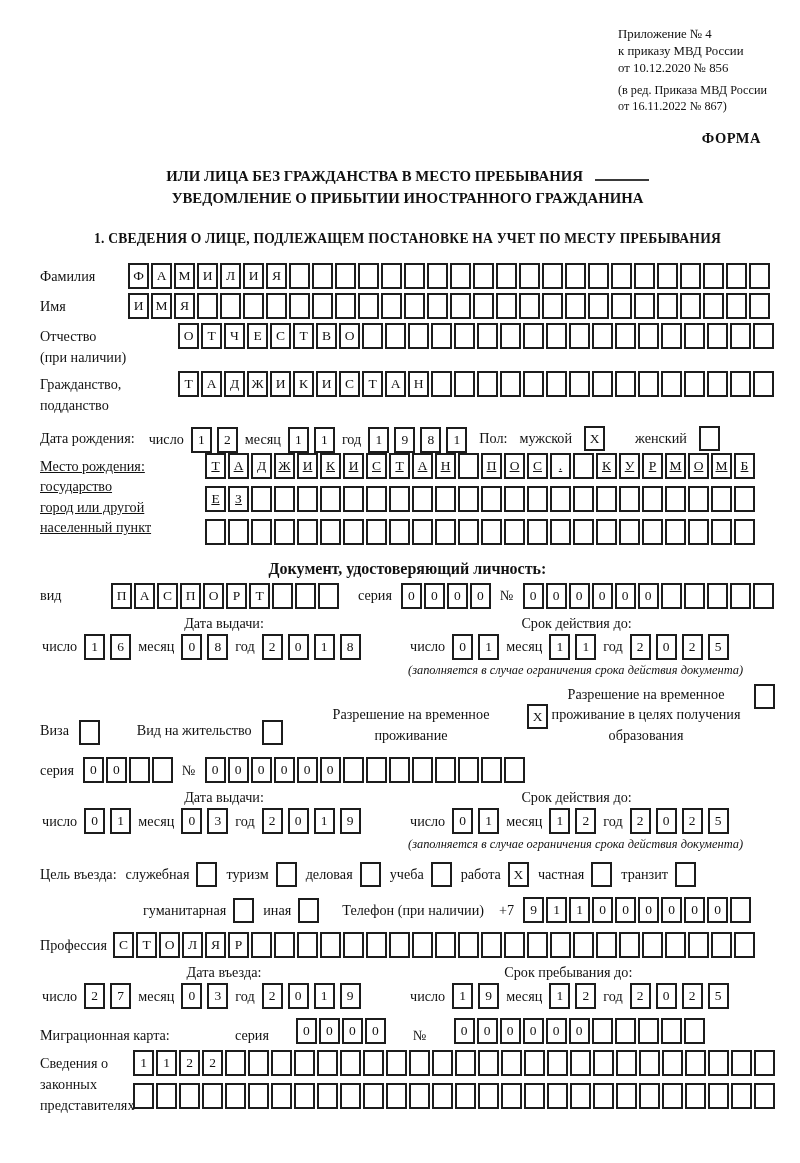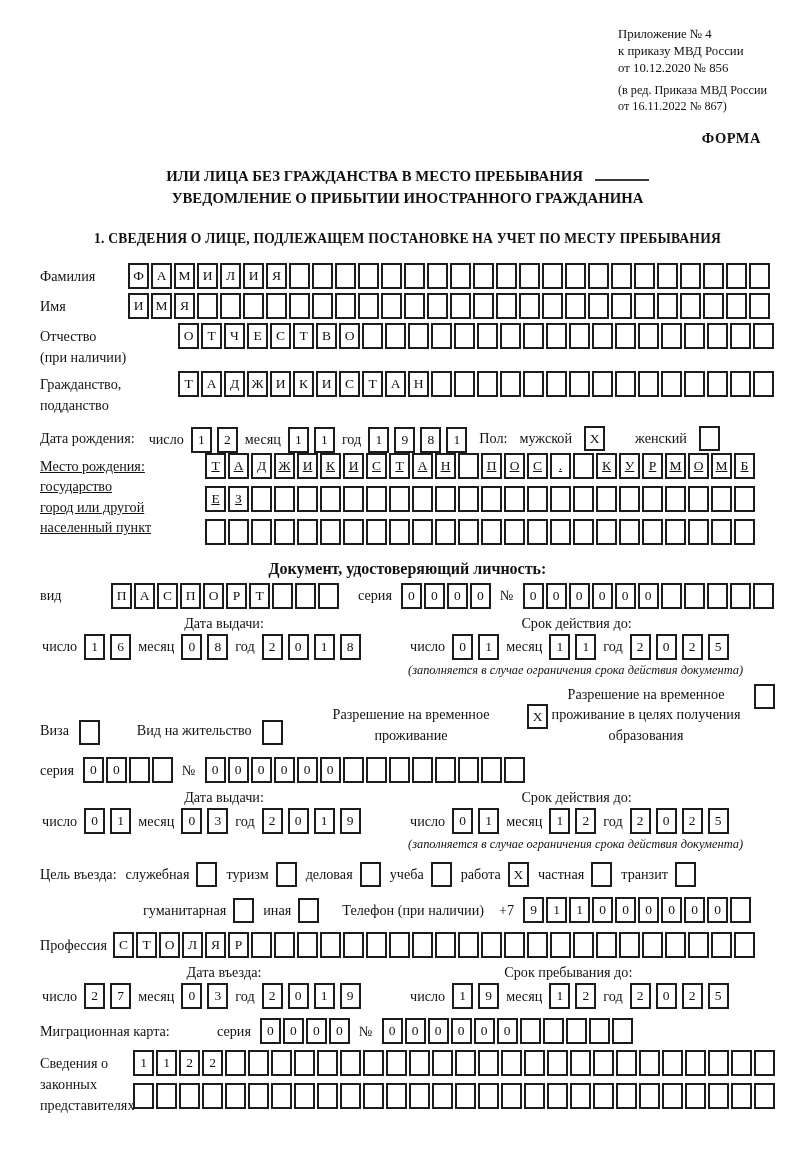--- a/index.html
+++ b/index.html
@@ -62,21 +62,21 @@
 
   .purpose-row { display:flex; align-items:center; gap:9px; margin-top:10px; font-size:14.2px; flex-wrap:nowrap; }
   .pitem { display:flex; align-items:center; gap:7px; }
   .purpose2 { margin-left:103px; }
   .phone-lbl { margin-left:14px; }
   .phone-prefix { margin-left:6px; font-size:14.2px; }
 
   .prof-row { display:flex; align-items:center; gap:9px; margin-top:9px; font-size:14.2px; }
   .w-prof { width:64px; }
 
-  .mig-row { display:flex; align-items:center; gap:9px; margin-top:9px; font-size:14.2px; }
+  .mig-row { display:flex; align-items:flex-end; gap:27px; margin-top:9px; font-size:14.2px; }
   .w-mig { width:168px; }
 
   .rep-row { display:flex; align-items:flex-start; margin-top:6px; }
   .w-rep { width:93px; padding-top:3px; }
 </style>
 </head>
 <body>
 
 <div class="page">
 

